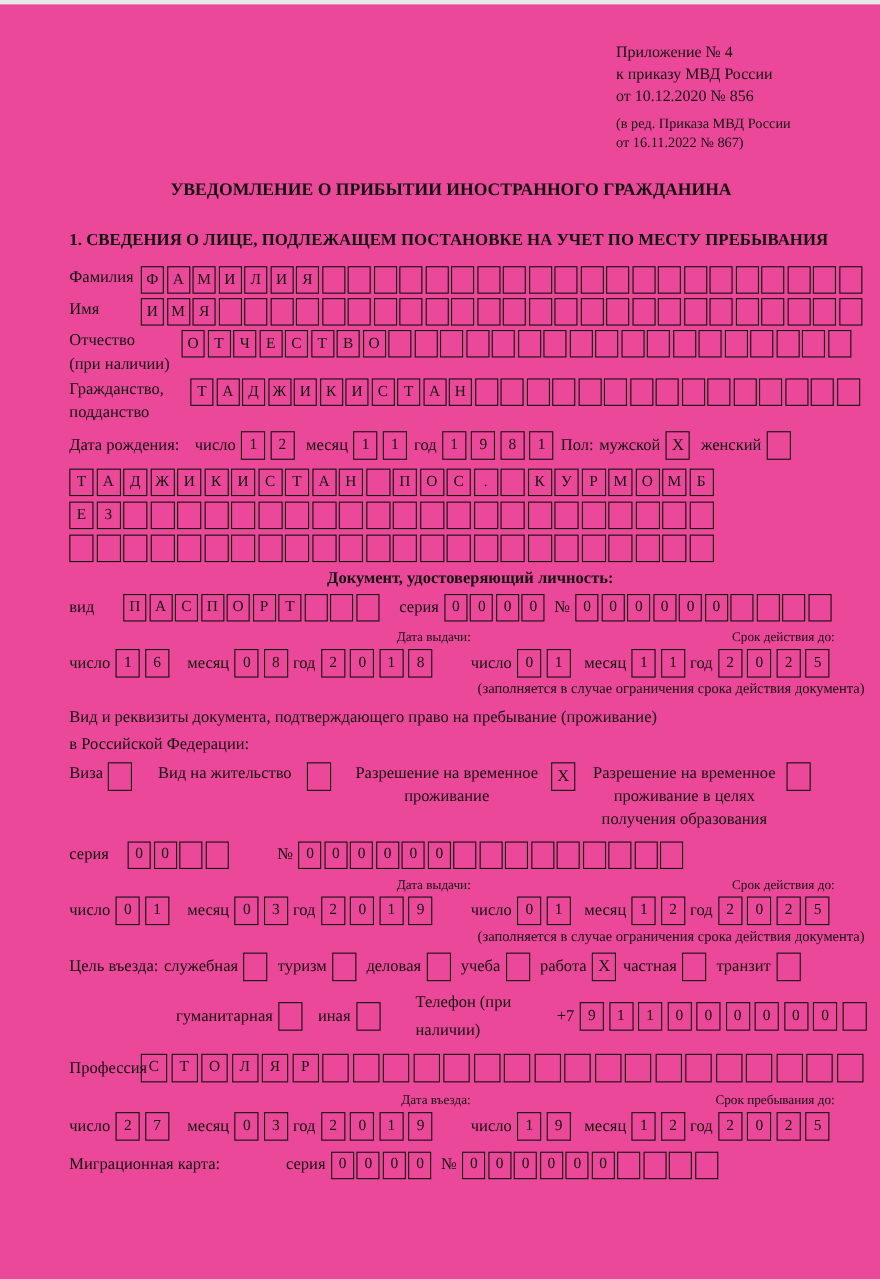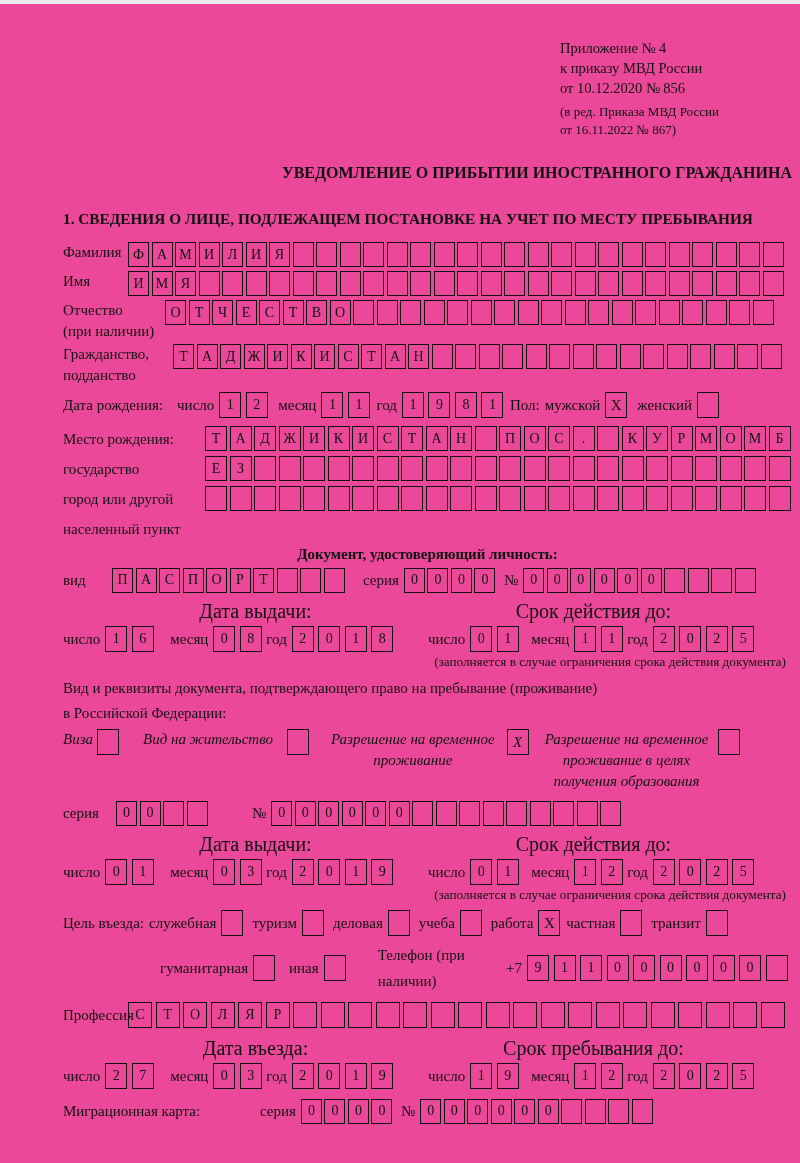--- a/index.html
+++ b/index.html
@@ -10,40 +10,40 @@
     background:#ec4899;
     color:#111;
     font-family:"Liberation Serif","DejaVu Serif",serif;
     box-sizing:border-box;
     padding:34px 8px 0 63px;
     overflow:hidden;
   }
   .hdr-block{margin-left:497px;font-size:14.5px;line-height:20px;}
   .hdr-small{margin-left:497px;font-size:13px;line-height:18px;margin-top:5px;}
   .forma{font-size:16px;font-weight:bold;text-align:right;margin-top:20px;padding-right:28px;}
-  .title{margin-left:-35px;text-align:right;font-weight:bold;font-size:16px;line-height:23px;margin-top:22px;}
+  .title{margin-left:-35px;text-align:center;font-weight:bold;font-size:16px;line-height:23px;margin-top:22px;}
   .blank-line{display:inline-block;width:58px;border-bottom:2px solid #111;height:12px;margin-left:10px;}
   .sec-heading{font-weight:bold;font-size:15.3px;margin-top:26px;}
   .form-row{display:flex;align-items:flex-start;}
   .lbl{font-size:15px;line-height:21px;flex-shrink:0;}
   .cells{display:flex;flex-wrap:nowrap;}
   .cell{
     box-sizing:border-box;display:flex;align-items:center;justify-content:center;
     width:21px;height:25px;border:1.6px solid #111;margin-right:2.5px;
     font-size:14px;line-height:1;flex-shrink:0;
   }
   .cells-md .cell{width:22px;margin-right:2.5px;}
   .cells-lg .cell{width:24px;height:26px;margin-right:3.5px;}
   .date-cells .cell{width:22px;height:26px;margin-right:4.5px;}
   .checkbox{
     box-sizing:border-box;display:inline-flex;align-items:center;justify-content:center;
     width:22px;height:26px;border:1.6px solid #111;font-size:15px;flex-shrink:0;
   }
   .dlabel{font-size:15px;line-height:26px;margin-right:5px;}
-  .date-heading{font-size:20px;text-align:center;margin-bottom:3px;}
+  .date-heading{font-size:12px;text-align:right;margin-bottom:3px;}
   .date-line{display:flex;align-items:center;}
   .validity-note{font-size:13.2px;text-align:right;padding-right:6px;margin-top:2px;}
   .rows-col .cells{margin-bottom:5px;}
   .opt{display:flex;align-items:flex-start;}
   .opt-text{font-size:15px;line-height:21px;text-align:center;}
 </style>
 </head>
 <body>
 
 <div class="page">
@@ -222,26 +222,20 @@
         <span class="cell">1</span>
       </span>
     <span class="dlabel" style="margin-left:2px;">Пол:</span>
     <span class="dlabel">мужской</span>
     <span class="checkbox">X</span>
     <span class="dlabel" style="margin-left:10px;">женский</span>
     <span class="checkbox"></span>
   </div>
 
   <div class="form-row" style="margin-top:6px;">
-    <div class="lbl" style="width:142px;line-height:30px;">
-      <div>Место рождения:</div>
-      <div>государство</div>
-      <div>город или другой</div>
-      <div>населенный пункт</div>
-    </div>
     <div class="rows-col" style="padding-top:2px;">
       <div class="cells cells-md">
           <span class="cell">Т</span>
           <span class="cell">А</span>
           <span class="cell">Д</span>
           <span class="cell">Ж</span>
           <span class="cell">И</span>
           <span class="cell">К</span>
           <span class="cell">И</span>
           <span class="cell">С</span>
@@ -401,21 +395,21 @@
       </div>
     </div>
   </div>
   <div class="validity-note">(заполняется в случае ограничения срока действия документа)</div>
 
   <div style="font-size:15px;line-height:25px;margin-top:6px;">
     <div>Вид и реквизиты документа, подтверждающего право на пребывание (проживание)</div>
     <div>в Российской Федерации:</div>
   </div>
 
-  <div class="form-row" style="margin-top:3px;font-style:italic;">
+  <div class="form-row" style="margin-top:3px;">
     <div class="opt">
       <span class="opt-text">Виза</span>
       <span class="checkbox" style="margin-left:4px;"></span>
     </div>
     <div class="opt" style="margin-left:24px;">
       <span class="opt-text">Вид на жительство</span>
       <span class="checkbox" style="margin-left:14px;"></span>
     </div>
     <div class="opt" style="margin-left:22px;">
       <span class="opt-text">

